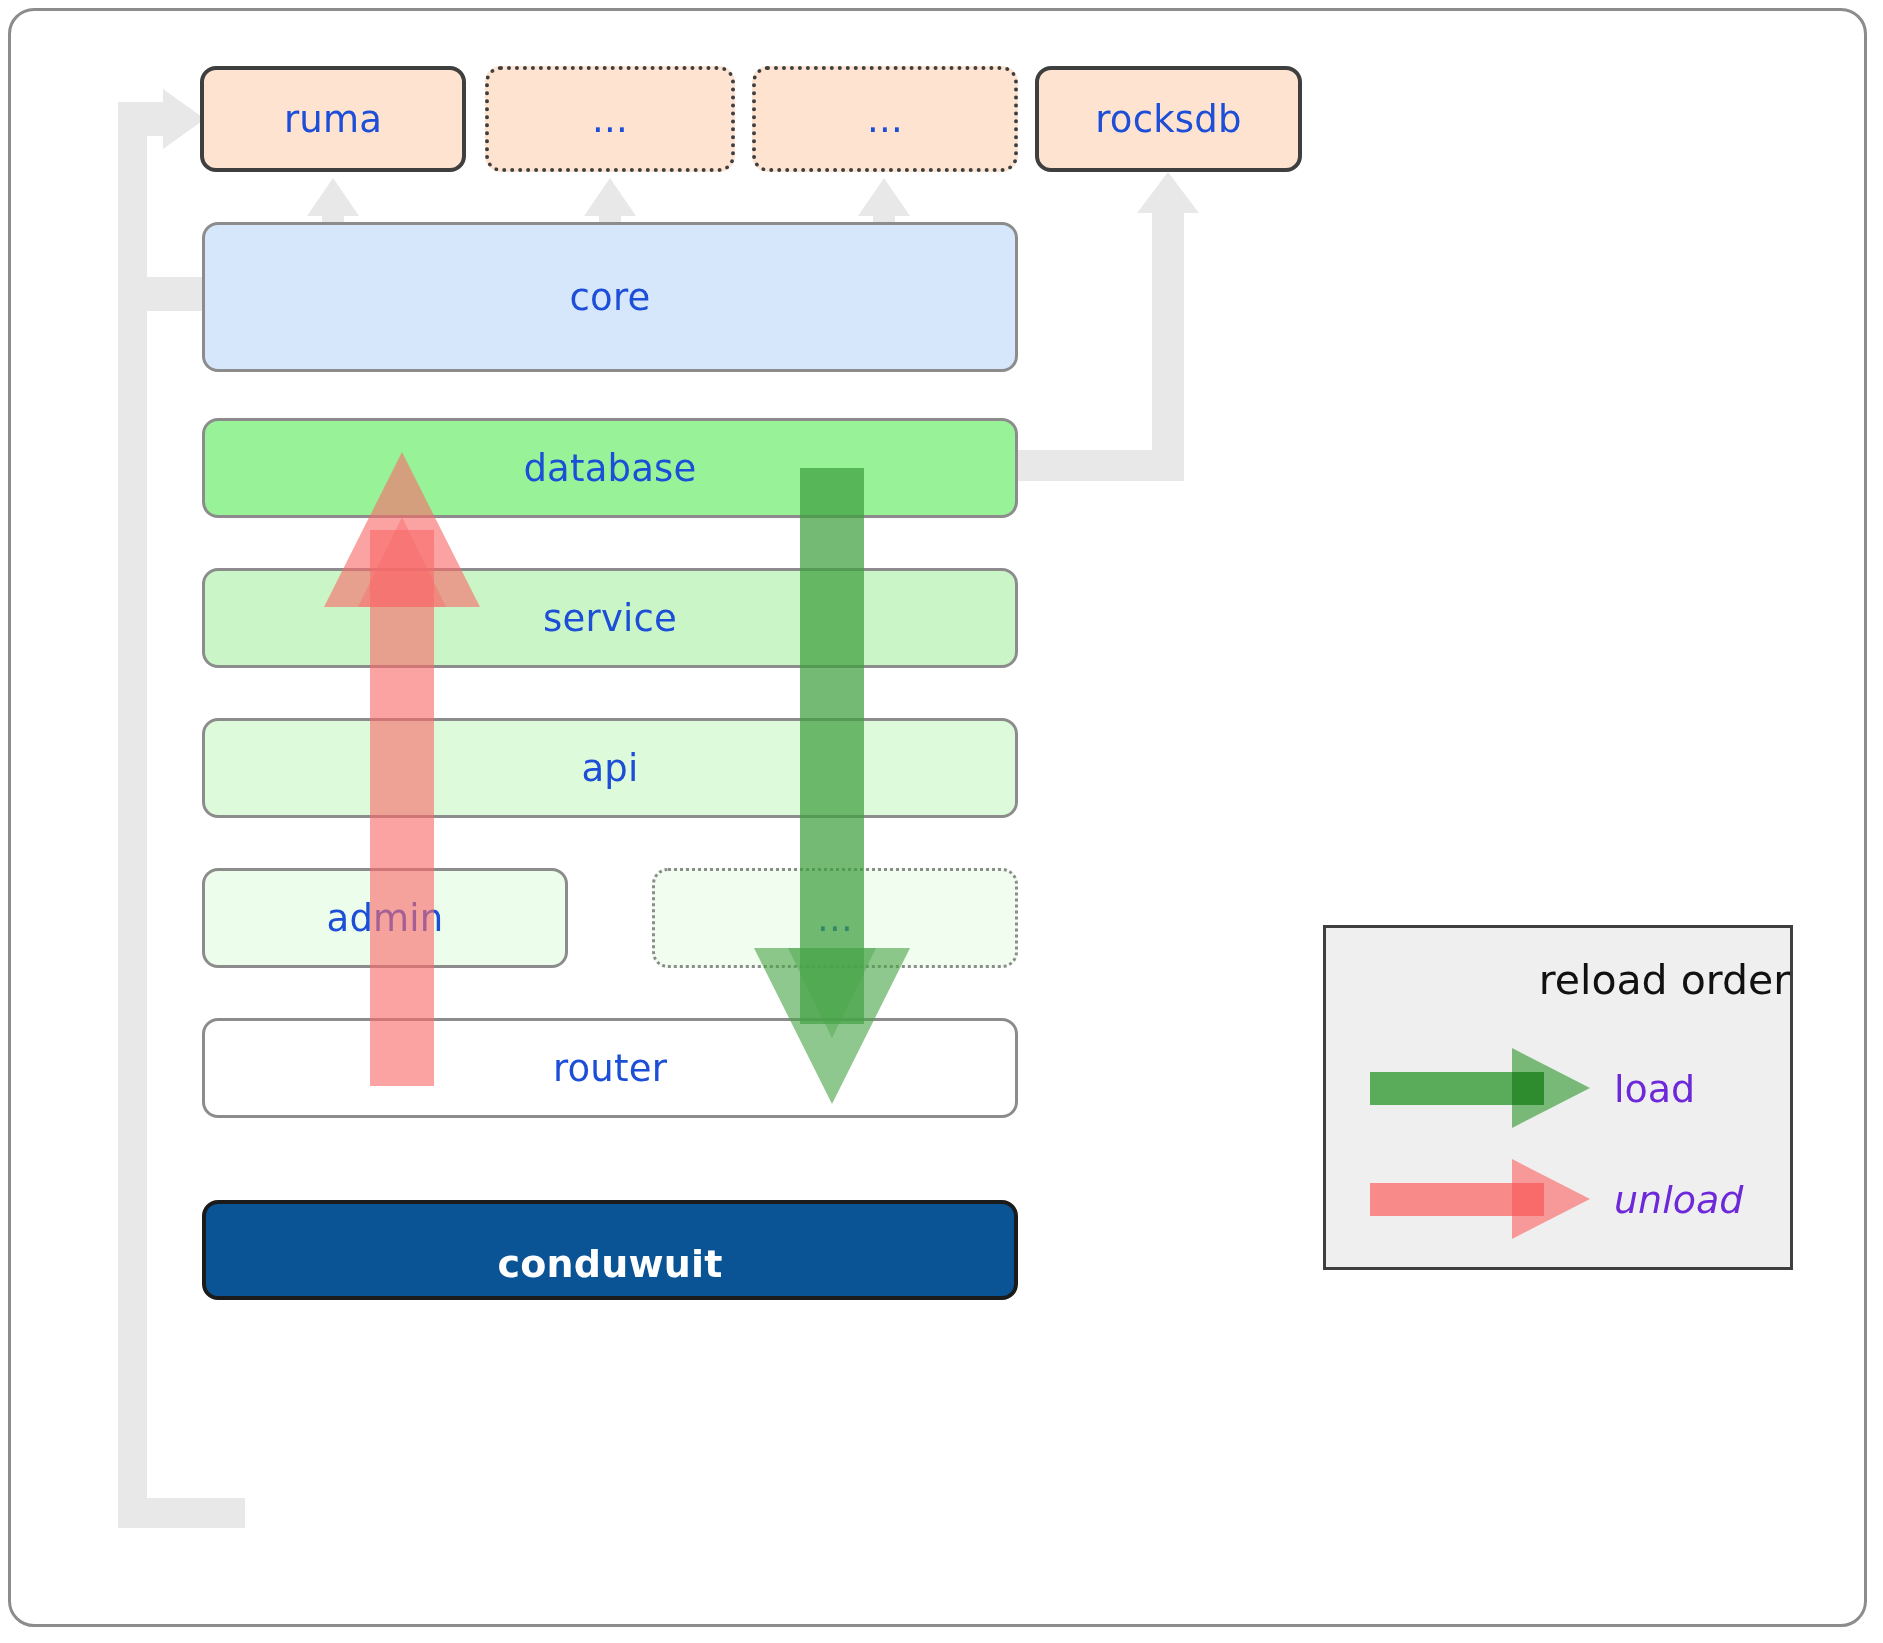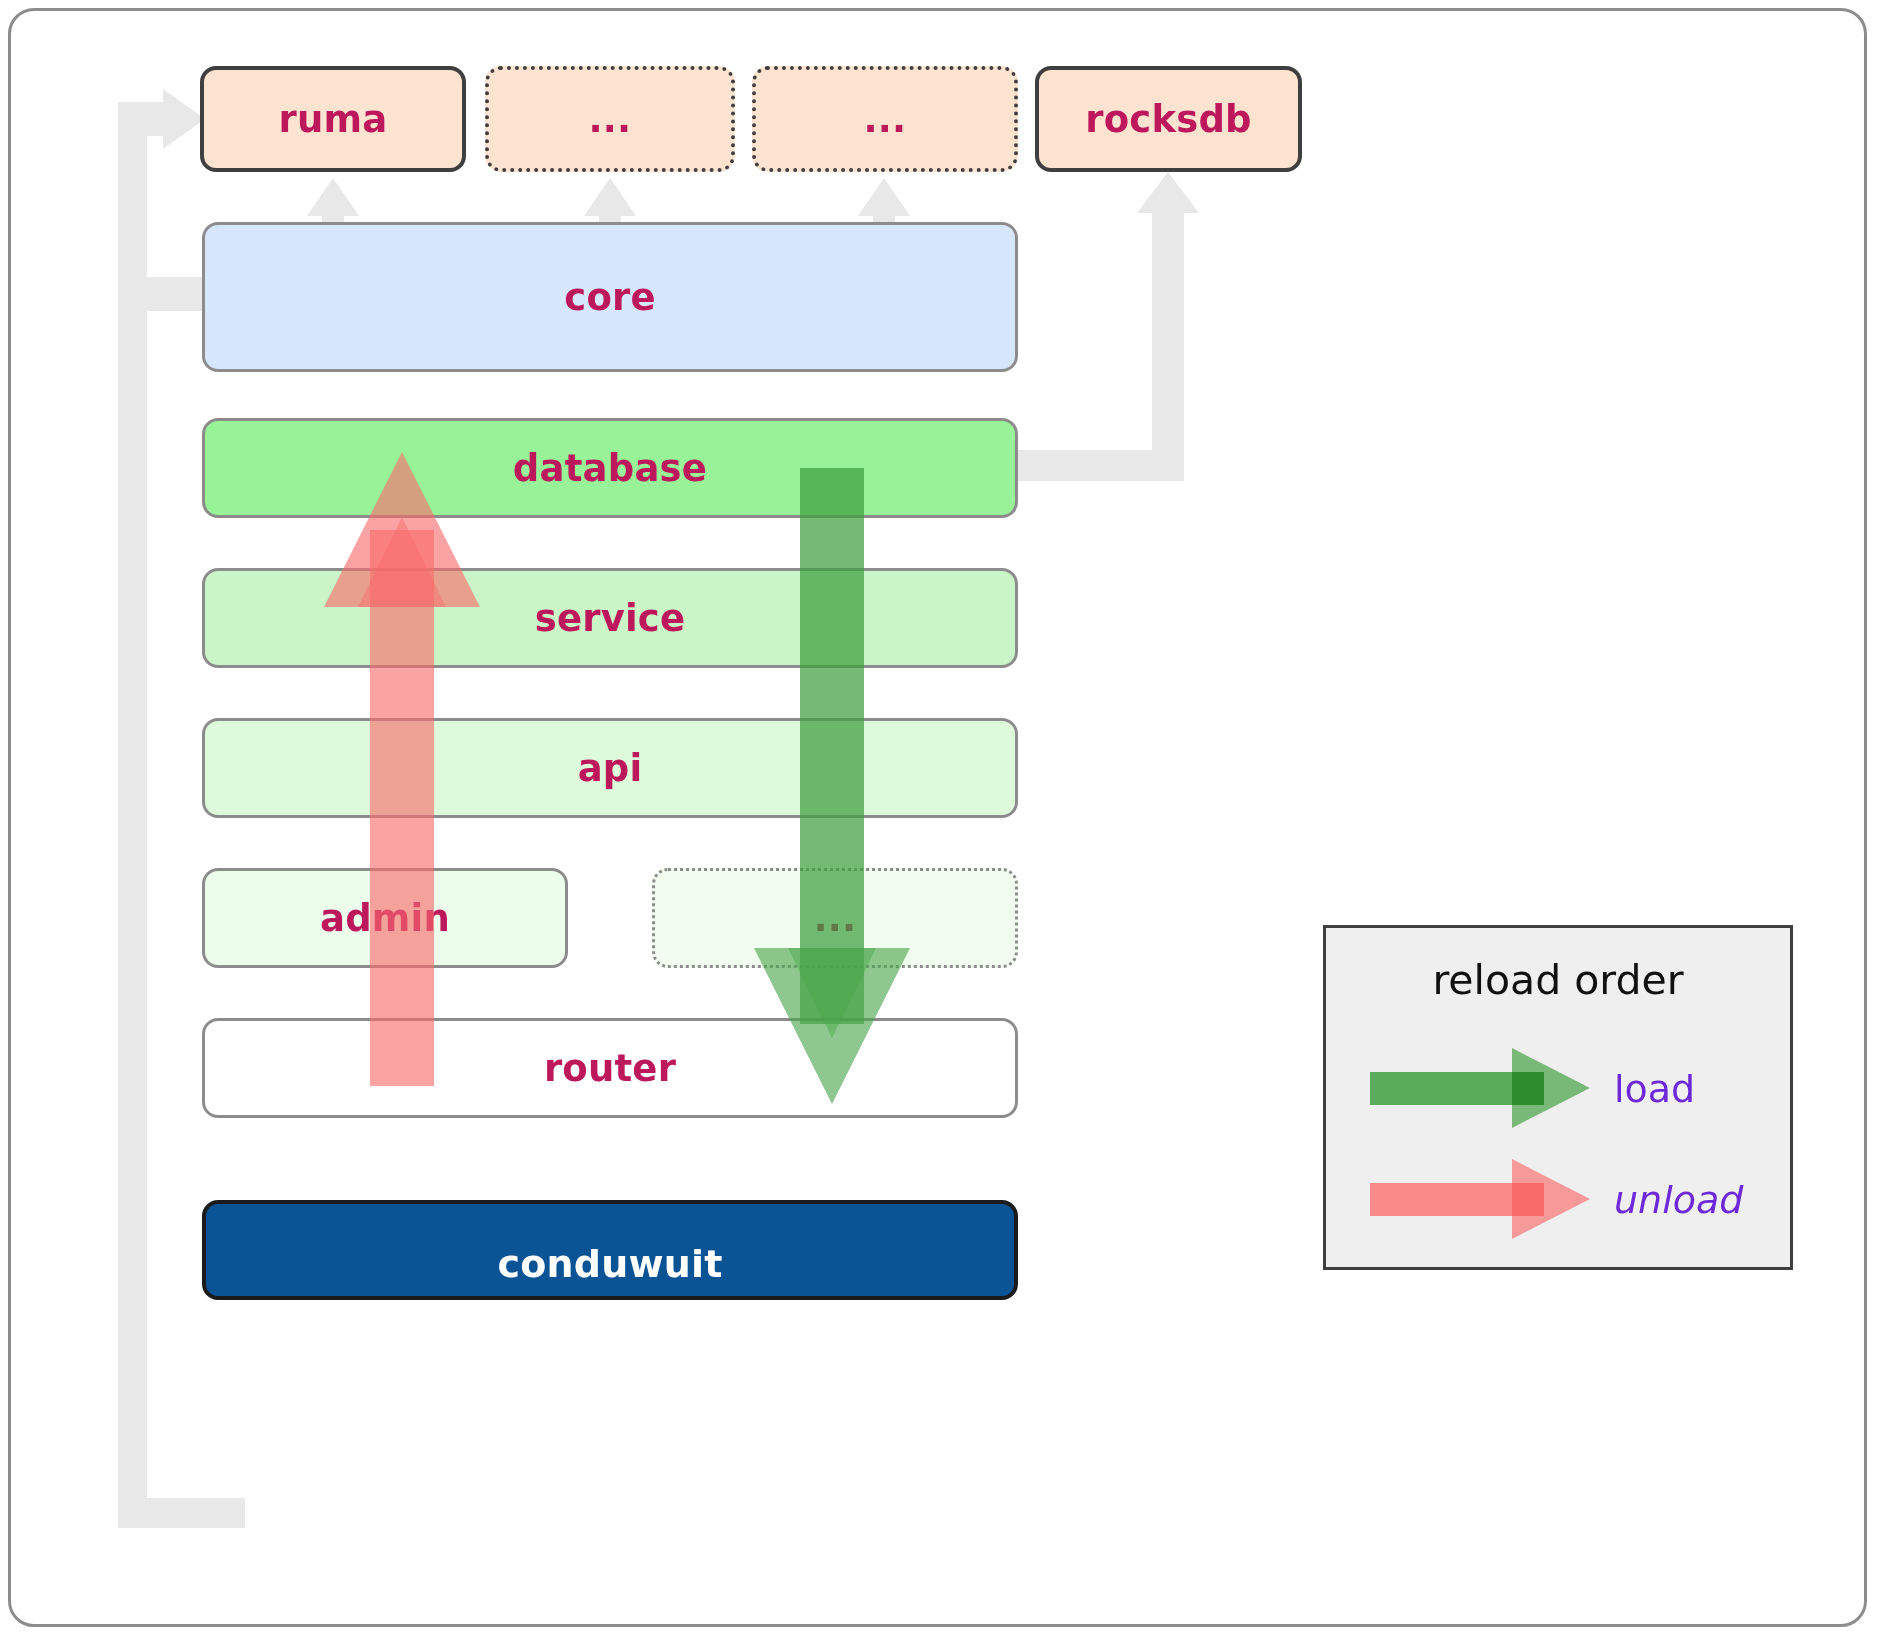--- a/index.html
+++ b/index.html
@@ -5,21 +5,21 @@
   html,body{margin:0;padding:0;background:#ffffff;}
   body{width:1883px;height:1643px;position:relative;
        font-family:"DejaVu Sans","Liberation Sans",sans-serif;overflow:hidden;}
   #stage{position:absolute;inset:0;}
 
   .frame{position:absolute;left:8px;top:8px;width:1859px;height:1619px;
          border:3px solid #8c8c8c;border-radius:26px;background:#fff;box-sizing:border-box;}
 
   .node{position:absolute;box-sizing:border-box;display:flex;align-items:center;
         justify-content:center;border-radius:16px;}
-  .node .lbl{font-size:37px;color:#be185d;line-height:1;letter-spacing:.2px;font-weight:bold;}
+  .node .lbl{font-size:37px;color:#1d4ed8;line-height:1;letter-spacing:.2px;}
 
   
   .peach{background:#fde3d0;}
   .solid-dark{border:4px solid #3f3f3f;}
   .dotted-dark{border:4px dotted #3f3f3f;}
 
   
   .grey-bd{border:3px solid #8c8c8c;}
   .dotted-grey{border:3px dotted #8c8c8c;}
   .c-core{background:#d7e7fb;}
@@ -34,21 +34,21 @@
 
   svg.layer{position:absolute;left:0;top:0;width:1883px;height:1643px;pointer-events:none;}
   svg.under{z-index:1;}
   svg.over{z-index:5;}
   .node{z-index:3;}
   .node.above{z-index:6;}
 
   
   .legend{position:absolute;left:1323px;top:925px;width:470px;height:345px;
           background:#efefef;border:3px solid #3f3f3f;box-sizing:border-box;z-index:7;}
-  .legend-title{position:absolute;left:0;right:0;top:28px;text-align:center;
+  .legend-title{position:absolute;left:0;right:0;top:28px;text-align:right;
                 font-size:41px;color:#111;}
   .legend-label{position:absolute;font-size:38px;color:#6d28d9;}
 </style>
 </head>
 <body>
 
 <div id="stage">
 
   <div class="frame"></div>
 

